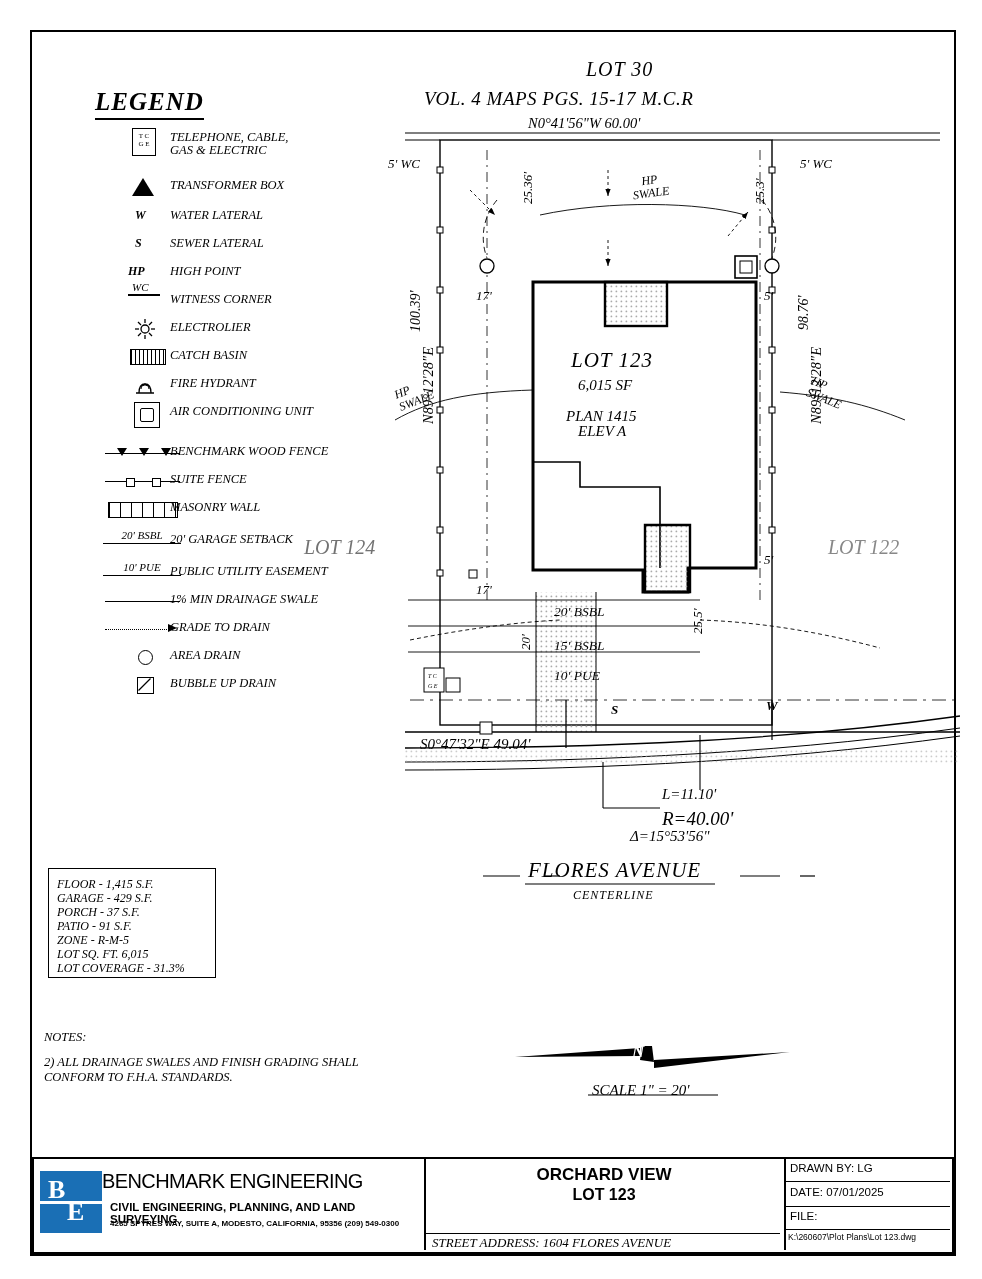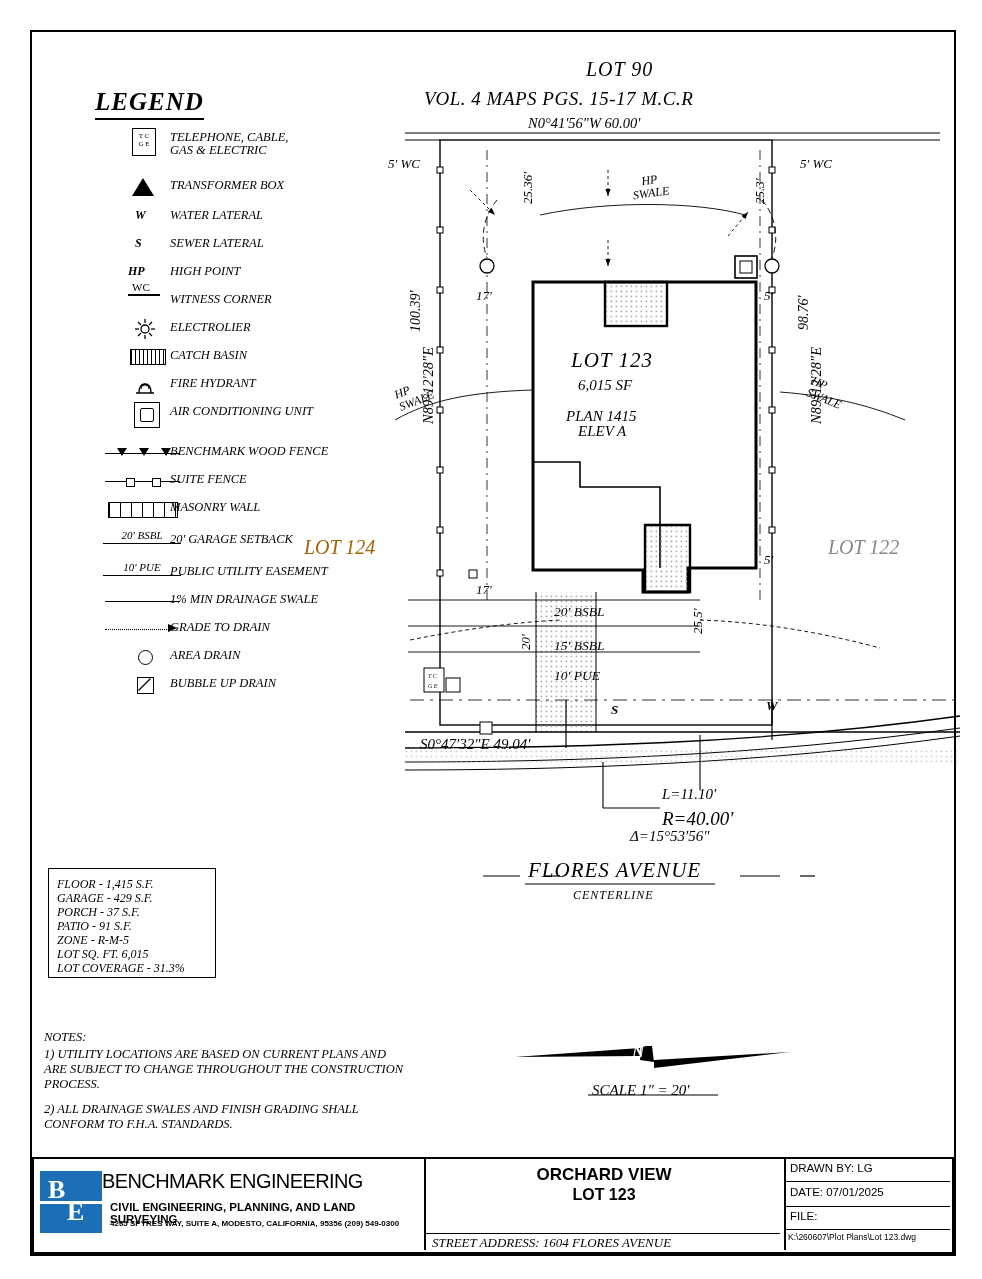--- a/index.html
+++ b/index.html
@@ -13,21 +13,21 @@
   #legend{position:absolute;left:60px;top:60px;width:300px;}
   #legend-title{position:absolute;left:35px;top:28px;font-size:25px;font-style:italic;font-weight:bold;font-family:"Liberation Serif",serif;letter-spacing:1px;border-bottom:2px solid #000;padding-bottom:2px;}
   .leg-row{position:absolute;left:0;width:300px;height:22px;}
   .leg-sym{position:absolute;left:20px;top:0;width:80px;height:20px;}
   .leg-lbl{position:absolute;left:110px;top:1px;font-size:12.5px;font-style:italic;font-family:"Liberation Serif",serif;line-height:13px;}
 
   .tcge{position:absolute;left:52px;top:-2px;width:22px;height:26px;border:1px solid #000;font-size:7px;text-align:center;line-height:8px;font-family:"Liberation Serif",serif;}
   .tri{position:absolute;left:52px;top:0;width:0;height:0;border-left:11px solid transparent;border-right:11px solid transparent;border-bottom:18px solid #000;}
   .letter{position:absolute;left:55px;top:0;font-size:12px;font-style:italic;font-family:"Liberation Serif",serif;font-weight:bold;}
   .wcsym{position:absolute;left:48px;top:2px;width:32px;border-top:2px solid #000;}
-  .wclbl{position:absolute;left:52px;top:-11px;font-size:11px;font-family:"Liberation Serif",serif;}
+  .wclbl{position:absolute;left:52px;top:-11px;font-size:11px;font-style:italic;font-family:"Liberation Serif",serif;}
   .elec{position:absolute;left:55px;top:-1px;width:20px;height:20px;}
   .cb{position:absolute;left:50px;top:1px;width:34px;height:14px;border:1.5px solid #000;background:repeating-linear-gradient(90deg,#000 0 1px,#fff 1px 4px);}
   .acu{position:absolute;left:54px;top:-2px;width:24px;height:24px;border:1.5px solid #000;}
   .acu i{position:absolute;left:5px;top:5px;width:12px;height:12px;border:1px solid #000;border-radius:2px;}
   .hyd{position:absolute;left:52px;top:0;width:26px;height:20px;}
   .fence-line{position:absolute;left:25px;top:9px;width:75px;border-top:1.4px solid #000;}
   .wf-dot{position:absolute;top:6px;width:7px;height:7px;border:1.2px solid #000;background:#fff;}
   .mas{position:absolute;left:28px;top:2px;width:68px;height:14px;border:1.4px solid #000;background:repeating-linear-gradient(90deg,#000 0 1.2px,#fff 1.2px 11px);}
   .setbk{position:absolute;left:22px;top:-3px;width:80px;text-align:center;font-size:11px;font-style:italic;font-family:"Liberation Serif",serif;}
   .setbk u{border-bottom:1.4px solid #000;padding-bottom:2px;display:inline-block;width:78px;text-decoration:none;}
@@ -241,21 +241,20 @@
     <div style="top:22px">GARAGE  -  429 S.F.</div>
     <div style="top:36px">PORCH  -  37 S.F.</div>
     <div style="top:50px">PATIO  -  91 S.F.</div>
     <div style="top:64px">ZONE  -  R-M-5</div>
     <div style="top:78px">LOT SQ. FT.  6,015</div>
     <div style="top:92px">LOT COVERAGE  -  31.3%</div>
   </div>
 
   <div id="notes">
     <div>NOTES:</div>
-    <div style="margin-top:2px">1) UTILITY LOCATIONS ARE BASED ON CURRENT PLANS AND ARE SUBJECT TO CHANGE THROUGHOUT THE CONSTRUCTION PROCESS.</div>
     <div style="margin-top:10px">2) ALL DRAINAGE SWALES AND FINISH GRADING SHALL CONFORM TO F.H.A. STANDARDS.</div>
   </div>
 
   <svg id="plan" viewBox="0 0 982 1279">
     <defs>
       <pattern id="hatch" width="6" height="6" patternTransform="rotate(45)" patternUnits="userSpaceOnUse">
         <line x1="0" y1="0" x2="0" y2="6" stroke="#9a9a9a" stroke-width="1.1"></line>
       </pattern>
       <pattern id="dots" width="5" height="5" patternUnits="userSpaceOnUse">
         <circle cx="1.4" cy="1.4" r="0.9" fill="#aaa"></circle>
@@ -363,21 +362,21 @@
       <line x1="800" y1="876" x2="815" y2="876"></line>
     </g>
     <line x1="525" y1="884" x2="715" y2="884" stroke="#000" stroke-width="1.1"></line>
 
     <path d="M515,1057 L640,1048 L640,1056 Z" fill="#000"></path>
     <path d="M640,1060 L642,1046 L652,1046 L654,1062 Z" fill="#000"></path>
     <path d="M654,1060 L790,1052 L654,1068 Z" fill="#000"></path>
     <line x1="588" y1="1095" x2="718" y2="1095" stroke="#000" stroke-width="1.2"></line>
   </svg>
 
-  <div class="txt ital" style="left:586px;top:58px;font-size:20px;letter-spacing:1px">LOT 90</div>
+  <div class="txt ital" style="left:586px;top:58px;font-size:20px;letter-spacing:1px">LOT 30</div>
   <div class="txt ital" style="left:424px;top:88px;font-size:19px;letter-spacing:0.5px">VOL. 4 MAPS PGS. 15-17 M.C.R</div>
   <div class="txt ital" style="left:528px;top:115px;font-size:14.5px">N0°41'56"W   60.00'</div>
 
   <div class="txt ital" style="left:388px;top:156px;font-size:13px">5' WC</div>
   <div class="txt ital" style="left:800px;top:156px;font-size:13px">5' WC</div>
 
   <div class="txt ital" style="left:520px;top:204px;font-size:13px;transform:rotate(-90deg);transform-origin:left top">25.36'</div>
   <div class="txt ital" style="left:752px;top:204px;font-size:13px;transform:rotate(-90deg);transform-origin:left top">25.3'</div>
 
   <div class="txt ital" style="left:632px;top:174px;font-size:12px;line-height:13px;text-align:center;transform:rotate(-8deg)">HP<br>SWALE</div>
@@ -393,21 +392,21 @@
   <div class="txt ital" style="left:808px;top:424px;font-size:14.5px;transform:rotate(-90deg);transform-origin:left top">N89°12'28"E</div>
 
   <div class="txt ital" style="left:396px;top:382px;font-size:12px;line-height:13px;transform:rotate(-22deg)">HP<br>SWALE</div>
   <div class="txt ital" style="left:808px;top:380px;font-size:12px;line-height:13px;transform:rotate(22deg)">HP<br>SWALE</div>
 
   <div class="txt ital" style="left:571px;top:348px;font-size:21px;letter-spacing:1px">LOT 123</div>
   <div class="txt ital" style="left:578px;top:377px;font-size:15px">6,015 SF</div>
   <div class="txt ital" style="left:566px;top:408px;font-size:15px">PLAN 1415</div>
   <div class="txt ital" style="left:578px;top:423px;font-size:15px">ELEV A</div>
 
-  <div class="txt ital" style="left:304px;top:536px;font-size:20px;color:#a16207">LOT 124</div>
+  <div class="txt ital" style="left:304px;top:536px;font-size:20px;color:#737373">LOT 124</div>
   <div class="txt ital" style="left:828px;top:536px;font-size:20px;color:#888">LOT 122</div>
 
   <div class="txt ital" style="left:554px;top:604px;font-size:13.5px">20'  BSBL</div>
   <div class="txt ital" style="left:554px;top:638px;font-size:13.5px">15'  BSBL</div>
   <div class="txt ital" style="left:554px;top:668px;font-size:13.5px">10'  PUE</div>
   <div class="txt ital" style="left:518px;top:650px;font-size:13px;transform:rotate(-90deg);transform-origin:left top">20'</div>
   <div class="txt ital" style="left:690px;top:634px;font-size:13px;transform:rotate(-90deg);transform-origin:left top">25.5'</div>
 
   <div class="txt ital" style="left:611px;top:702px;font-size:13px;font-weight:bold">S</div>
   <div class="txt ital" style="left:766px;top:698px;font-size:13px;font-weight:bold">W</div>

